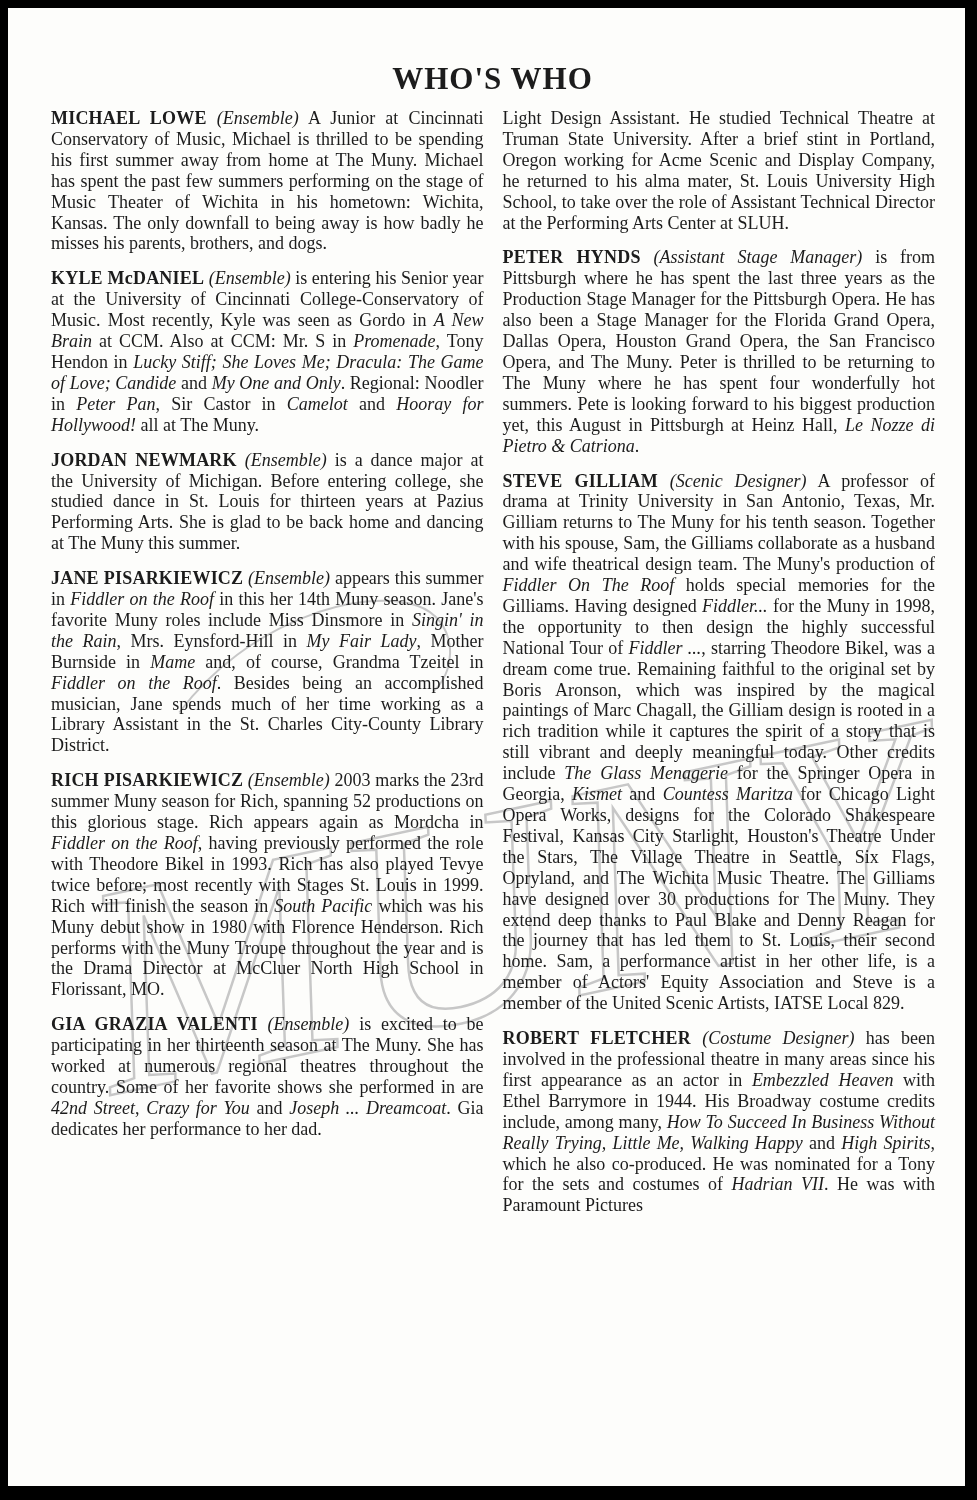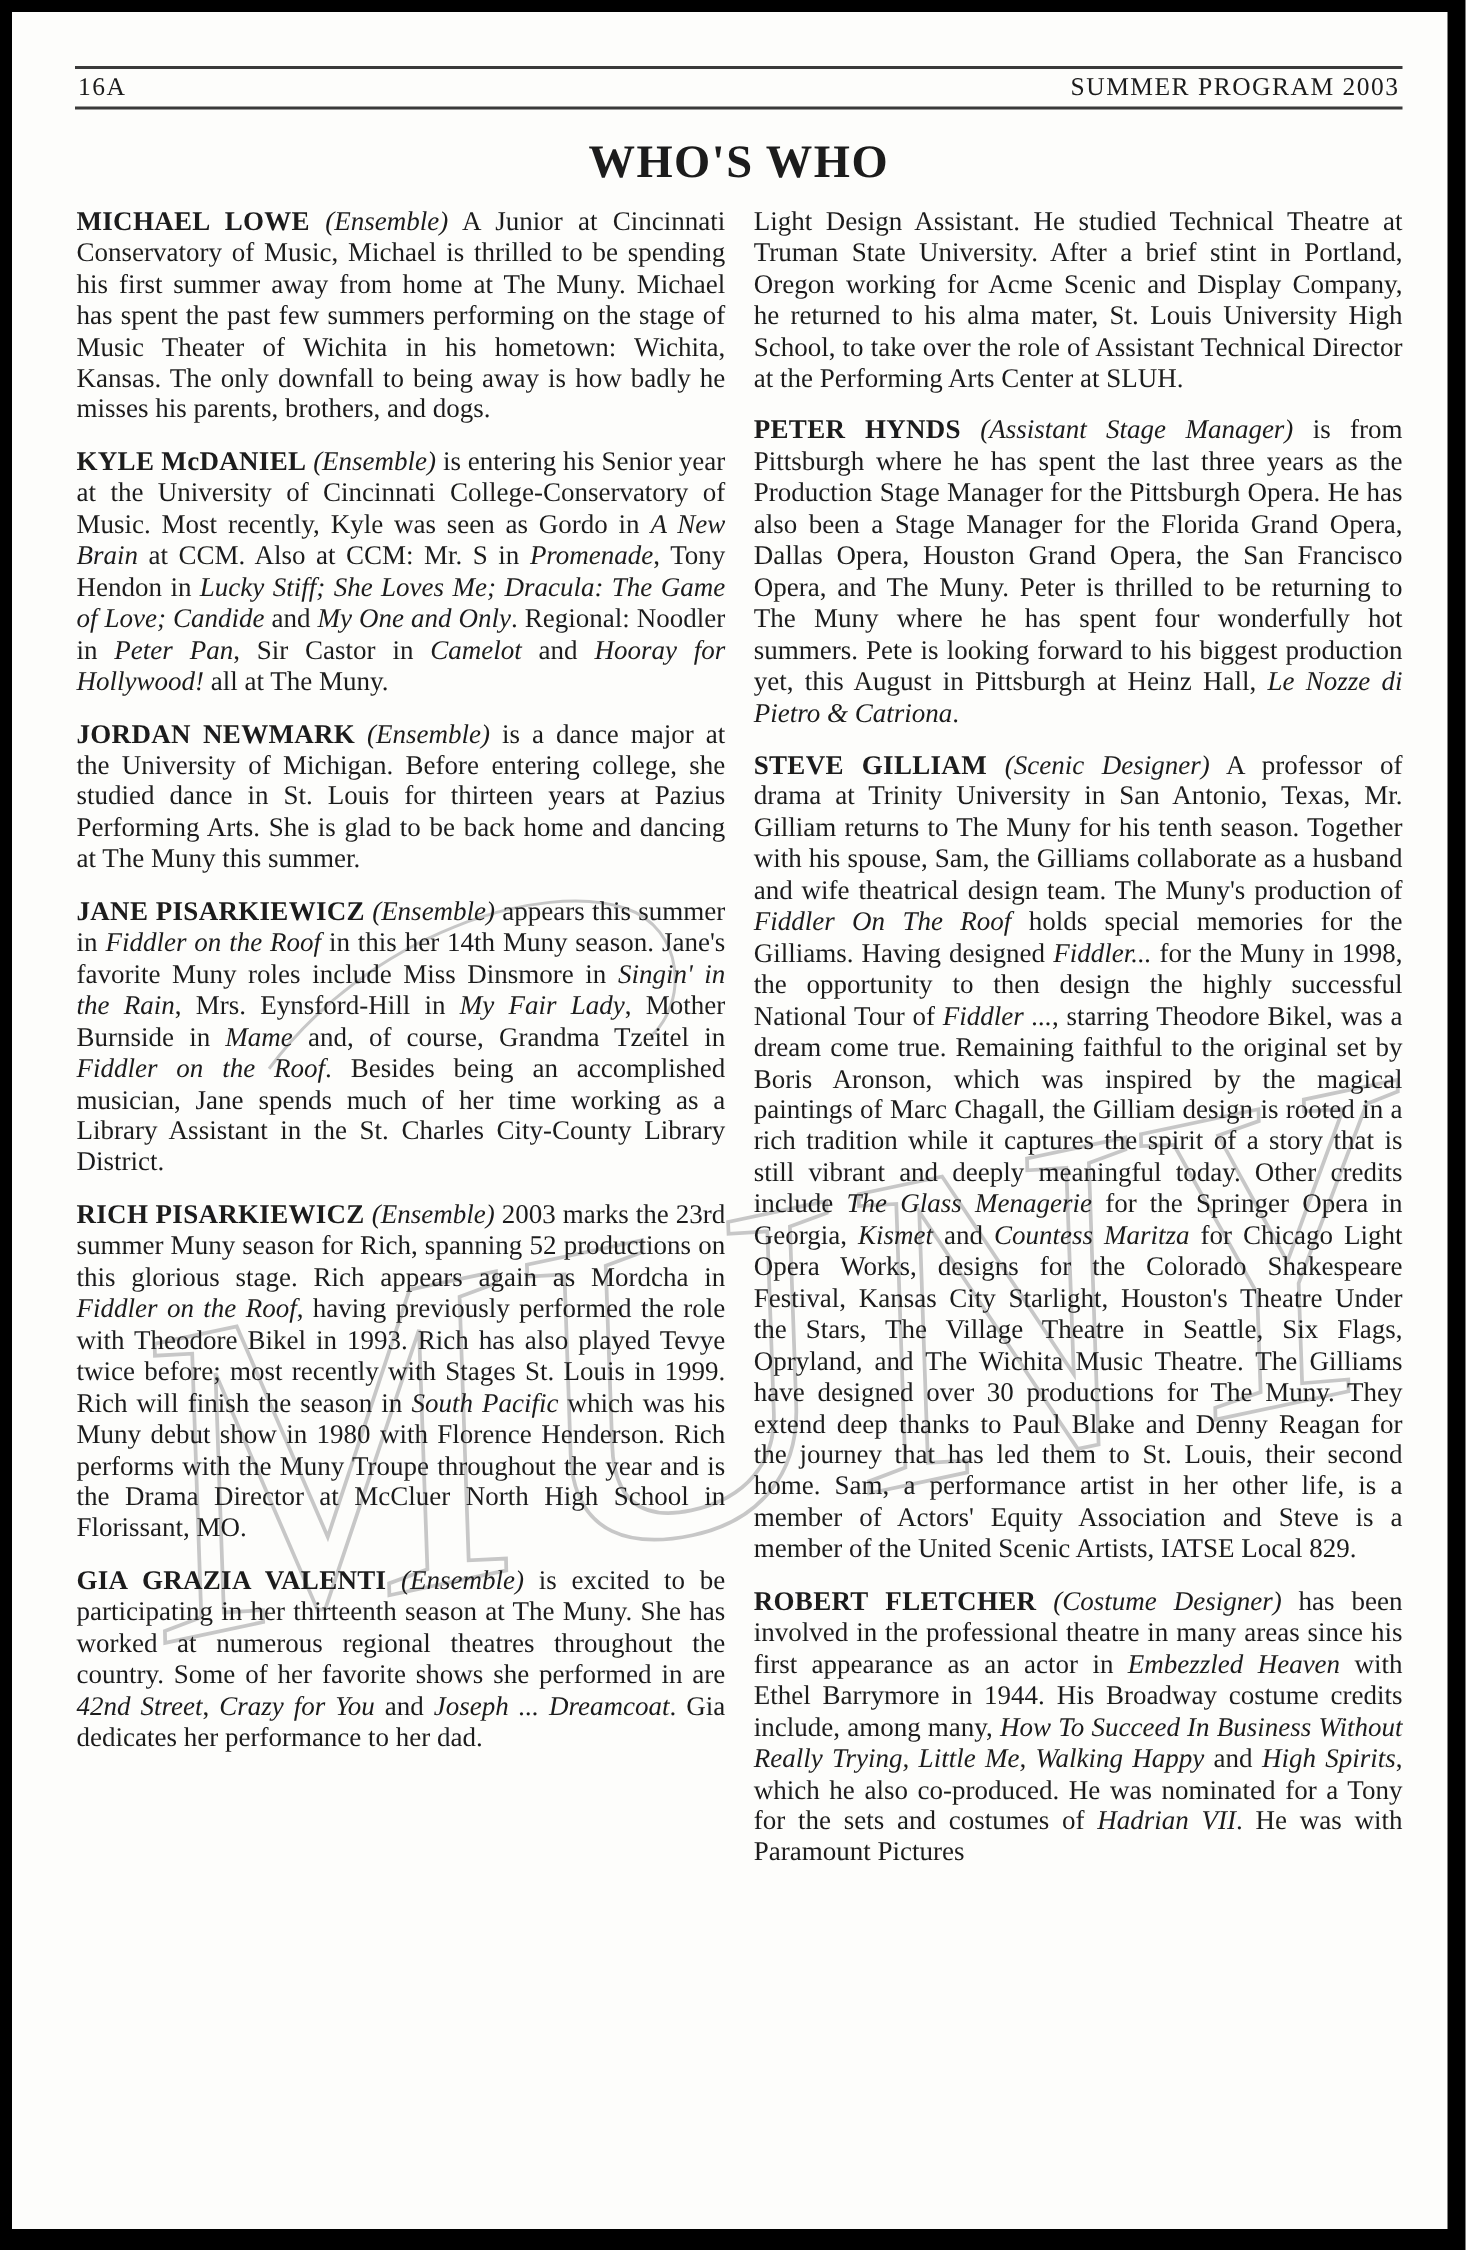--- a/index.html
+++ b/index.html
@@ -64,24 +64,20 @@
 
   <svg class="watermark-svg" width="957" height="1478" viewBox="0 0 957 1478" aria-hidden="true">
     <g transform="rotate(-12 500 880)" fill="none" stroke="#c7c7c7" stroke-width="2.5">
       <text x="500" y="1000" font-size="300" font-style="italic" font-family="Liberation Serif, DejaVu Serif, serif" text-anchor="middle" letter-spacing="6">MUNY</text>
       <path d="M 215 640 C 300 565, 420 555, 470 585 C 505 606, 498 655, 468 672" stroke-width="2"></path>
     </g>
   </svg>
 
   <div class="content">
 
-    <div class="header-band">
-      <span>16A</span>
-      <span>SUMMER PROGRAM 2003</span>
-    </div>
 
     <h1 class="page-title">WHO'S WHO</h1>
 
     <div class="columns">
       <div class="col">
           <p class="bio"><span class="bio-name">MICHAEL LOWE</span> <span class="bio-role">(Ensemble)</span><span> A Junior at Cincinnati Conservatory of Music, Michael is thrilled to be spending his first summer away from home at The Muny. Michael has spent the past few summers performing on the stage of Music Theater of Wichita in his hometown: Wichita, Kansas. The only downfall to being away is how badly he misses his parents, brothers, and dogs.</span></p>
           <p class="bio"><span class="bio-name">KYLE McDANIEL</span> <span class="bio-role">(Ensemble)</span><span> is entering his Senior year at the University of Cincinnati College-Conservatory of Music. Most recently, Kyle was seen as Gordo in </span><span class="it">A New Brain</span><span> at CCM. Also at CCM: Mr. S in </span><span class="it">Promenade</span><span>, Tony Hendon in </span><span class="it">Lucky Stiff; She Loves Me; Dracula: The Game of Love; Candide</span><span> and </span><span class="it">My One and Only</span><span>. Regional: Noodler in </span><span class="it">Peter Pan</span><span>, Sir Castor in </span><span class="it">Camelot</span><span> and </span><span class="it">Hooray for Hollywood!</span><span> all at The Muny.</span></p>
           <p class="bio"><span class="bio-name">JORDAN NEWMARK</span> <span class="bio-role">(Ensemble)</span><span> is a dance major at the University of Michigan. Before entering college, she studied dance in St. Louis for thirteen years at Pazius Performing Arts. She is glad to be back home and dancing at The Muny this summer.</span></p>
           <p class="bio"><span class="bio-name">JANE PISARKIEWICZ</span> <span class="bio-role">(Ensemble)</span><span> appears this summer in </span><span class="it">Fiddler on the Roof</span><span> in this her 14th Muny season. Jane's favorite Muny roles include Miss Dinsmore in </span><span class="it">Singin' in the Rain</span><span>, Mrs. Eynsford-Hill in </span><span class="it">My Fair Lady</span><span>, Mother Burnside in </span><span class="it">Mame</span><span> and, of course, Grandma Tzeitel in </span><span class="it">Fiddler on the Roof</span><span>. Besides being an accomplished musician, Jane spends much of her time working as a Library Assistant in the St. Charles City-County Library District.</span></p>
           <p class="bio"><span class="bio-name">RICH PISARKIEWICZ</span> <span class="bio-role">(Ensemble)</span><span> 2003 marks the 23rd summer Muny season for Rich, spanning 52 productions on this glorious stage. Rich appears again as Mordcha in </span><span class="it">Fiddler on the Roof</span><span>, having previously performed the role with Theodore Bikel in 1993. Rich has also played Tevye twice before; most recently with Stages St. Louis in 1999. Rich will finish the season in </span><span class="it">South Pacific</span><span> which was his Muny debut show in 1980 with Florence Henderson. Rich performs with the Muny Troupe throughout the year and is the Drama Director at McCluer North High School in Florissant, MO.</span></p>

